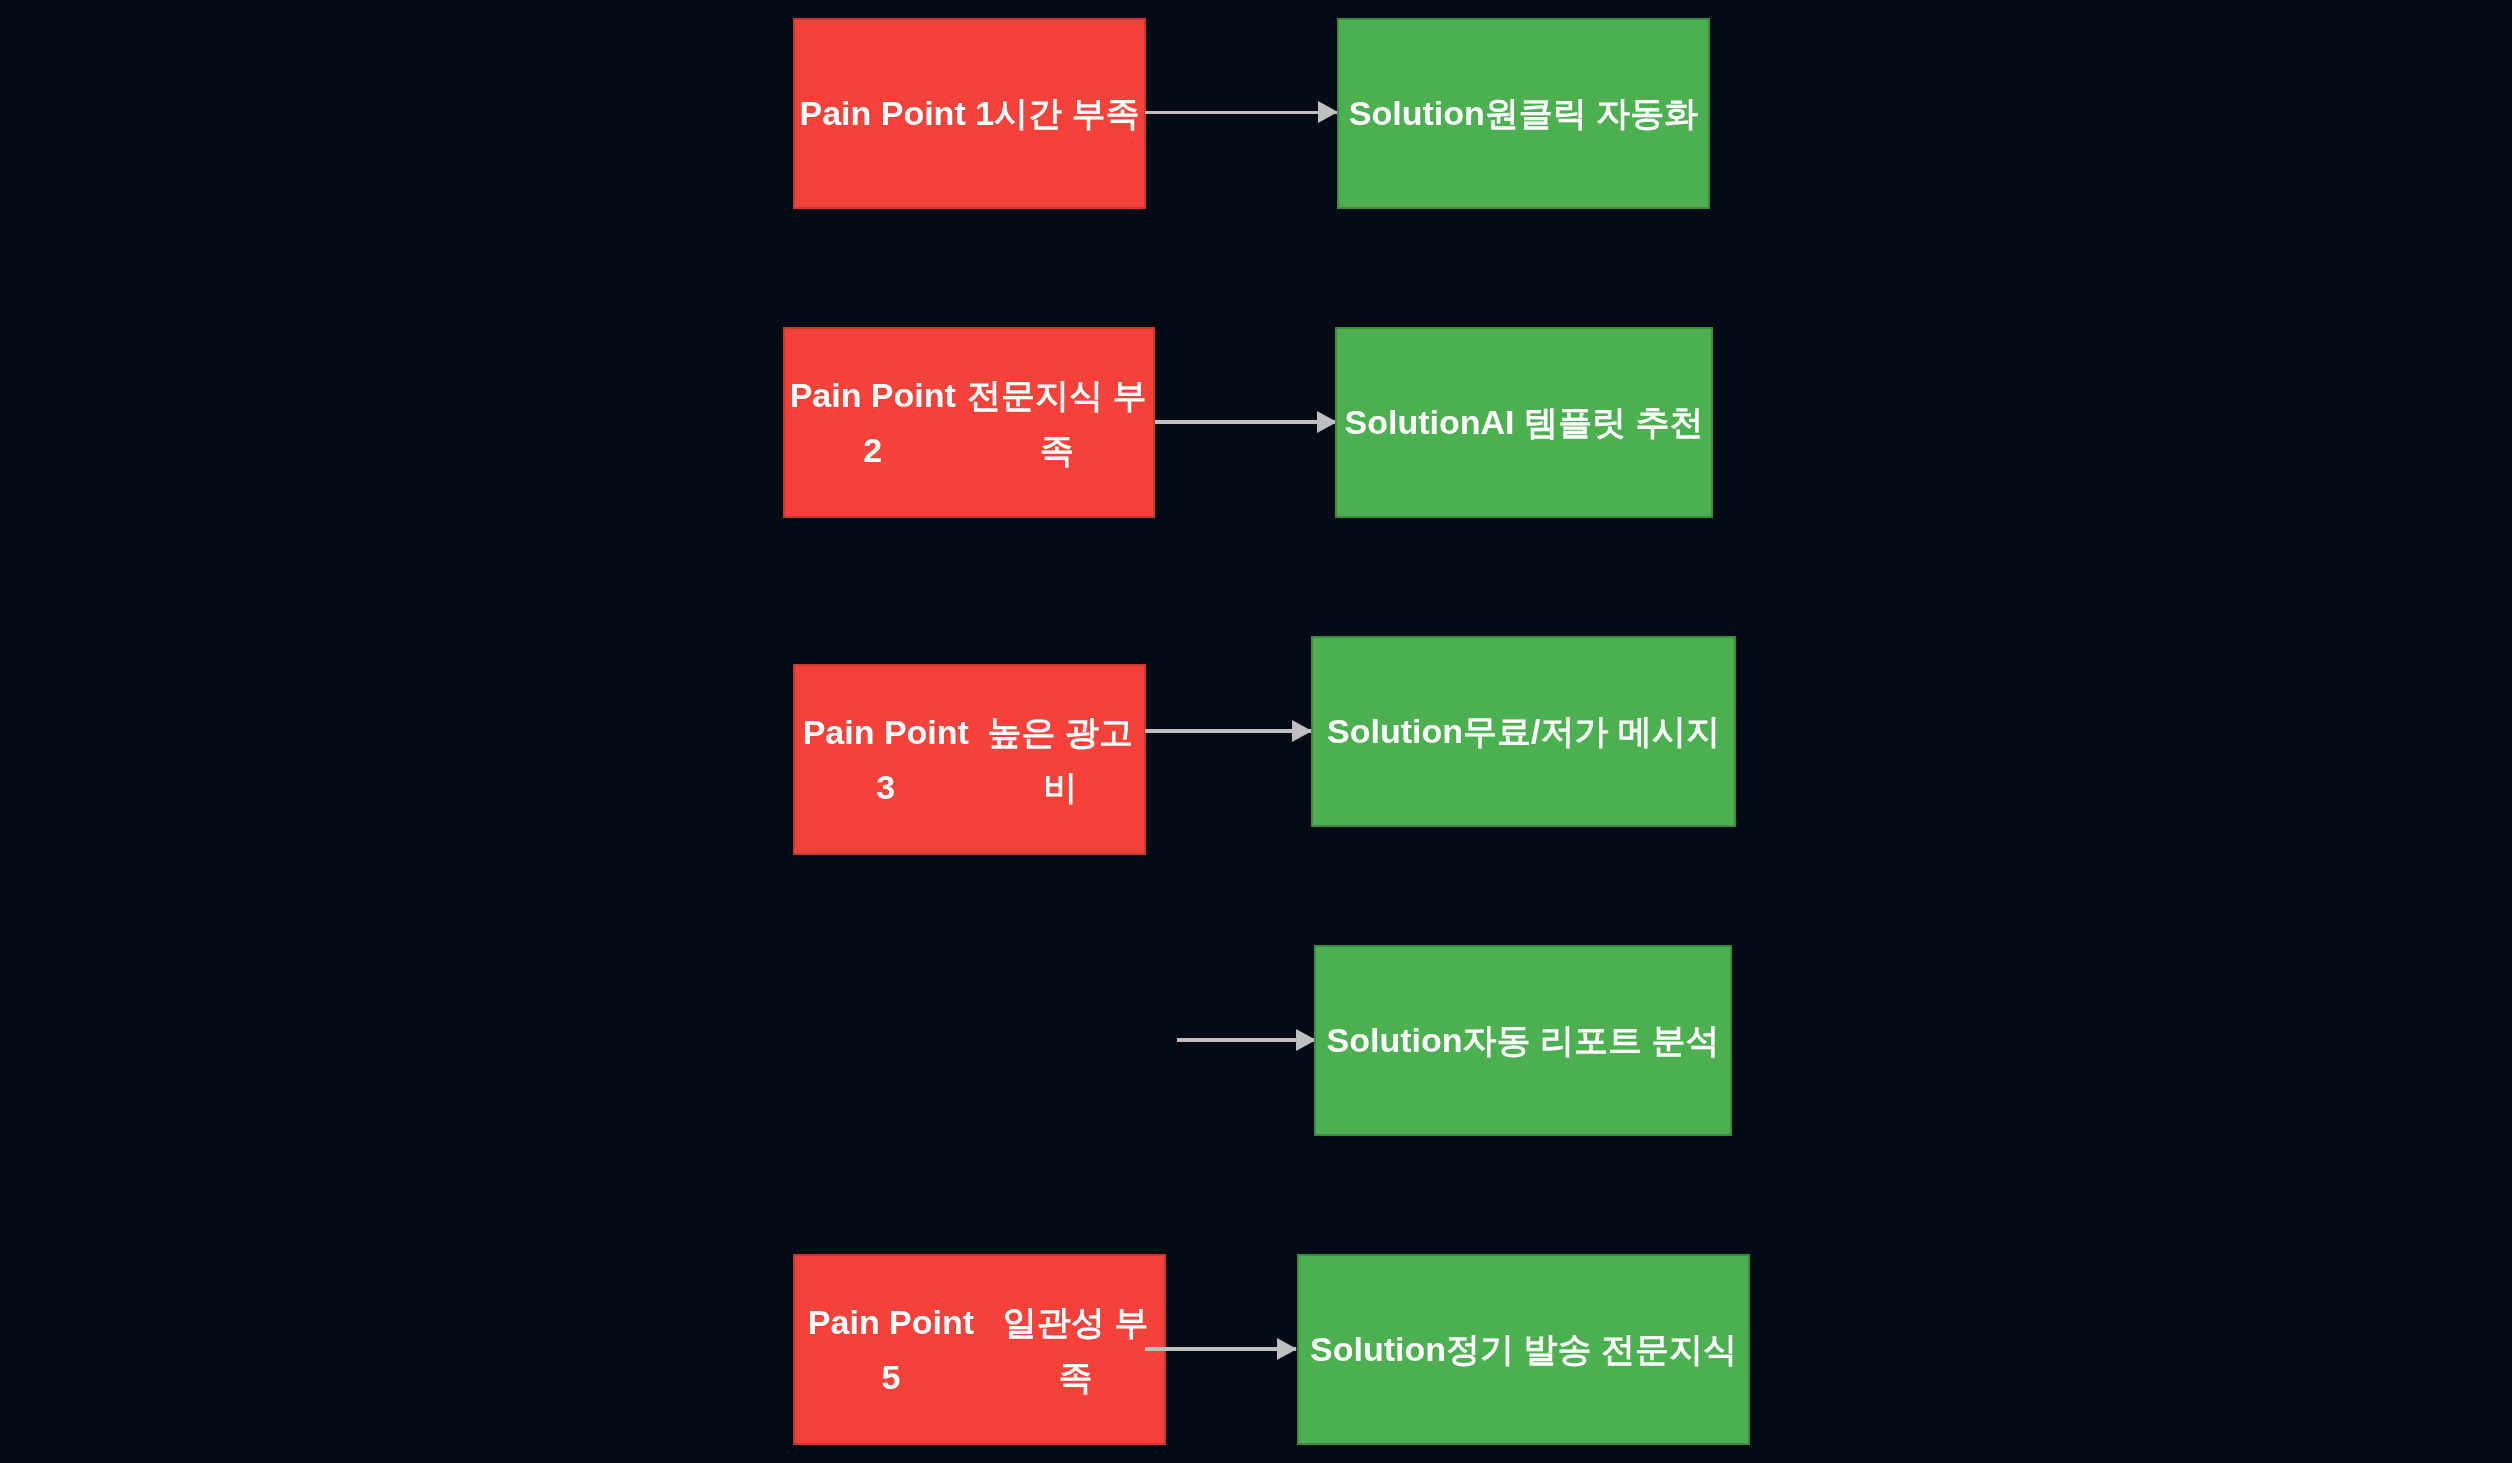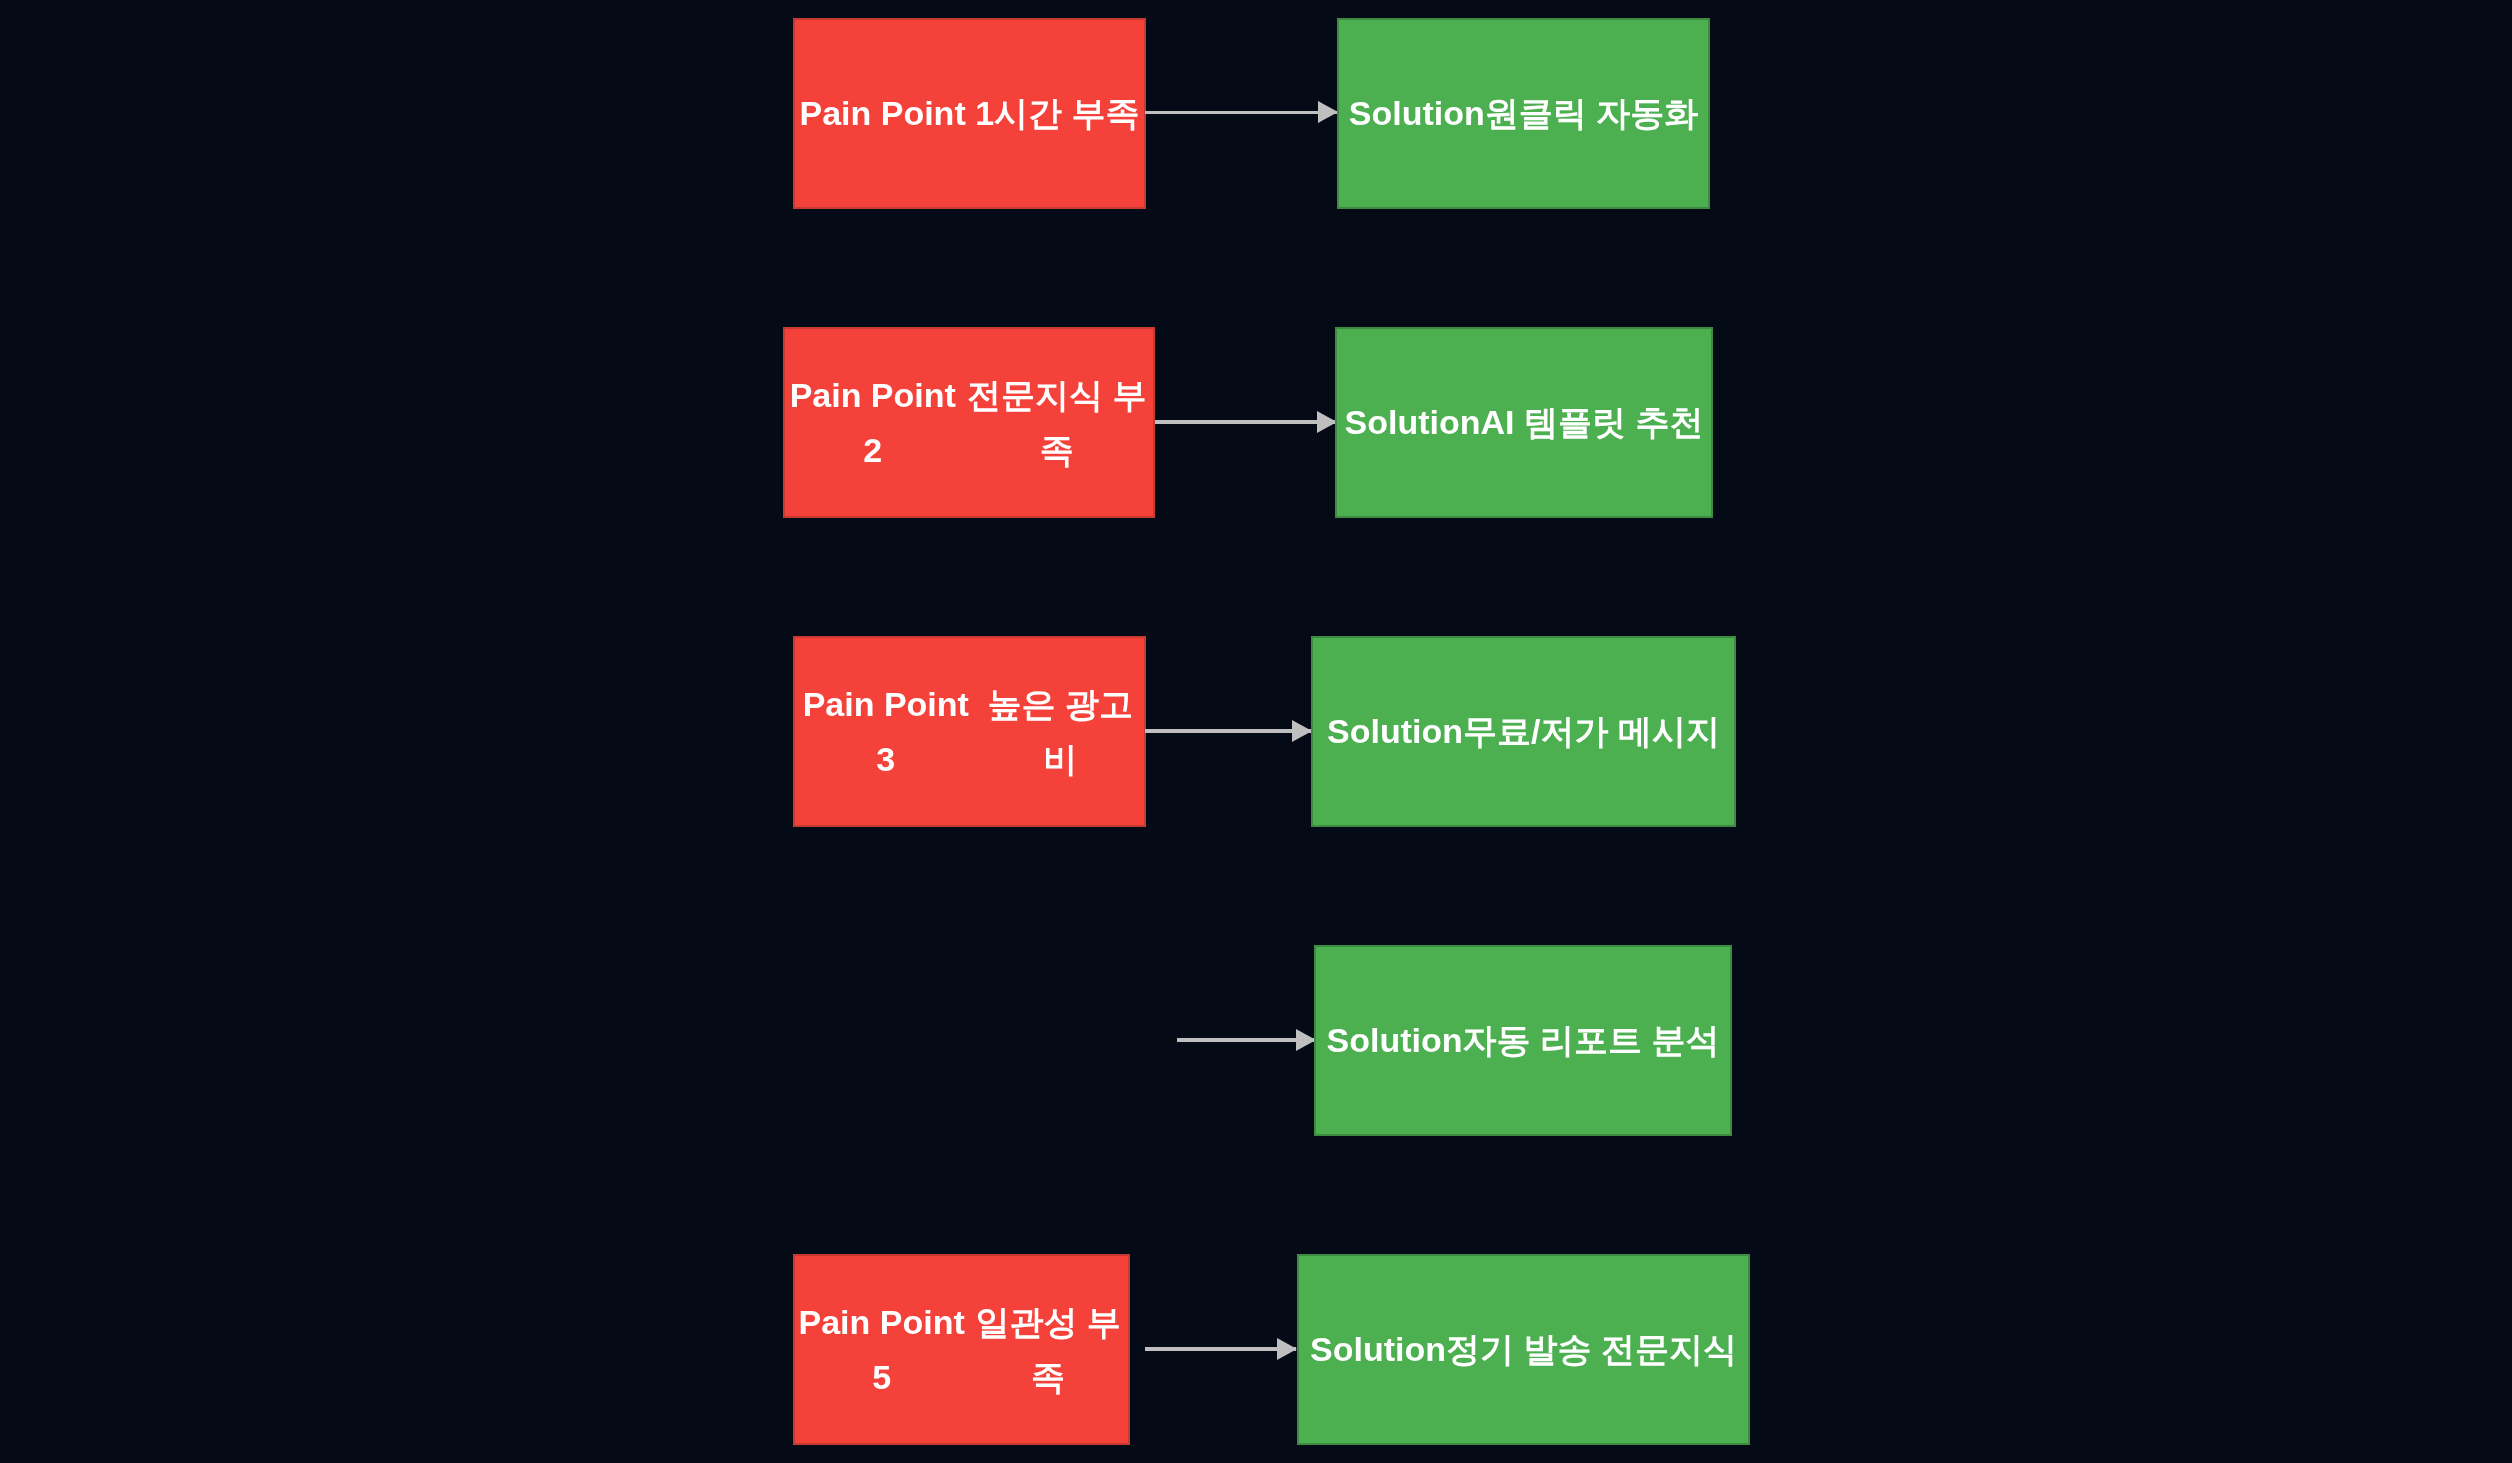--- a/index.html
+++ b/index.html
@@ -52,25 +52,25 @@
     background: #4caf50;
     border: 2.8px solid #3d8b40;
     justify-content: center;
   }
 
   
   .row1 .pain     { left: 793px;  width: 353px; }
   .row1 .solution { left: 1337px; width: 373px; }
   .row2 .pain     { left: 783px;  width: 372px; }
   .row2 .solution { left: 1335px; width: 378px; }
-  .row3 .pain     { left: 793px;  width: 353px; }
+  .row3 .pain     { left: 793px;  width: 353px; margin-top: 28px; }
   .row3 .solution { left: 1311px; width: 425px; }
   .row4 .pain     { left: 759px;  width: 418px; }
   .row4 .solution { left: 1314px; width: 418px; }
-  .row5 .pain     { left: 793px;  width: 337px; }
+  .row5 .pain     { left: 793px;  width: 373px; }
   .row5 .solution { left: 1297px; width: 453px; }
 
   .arrow {
     position: absolute;
     top: 93px;
     height: 3.7px;
     background: #bfbfbf;
   }
   .arrow::after {
     content: "";

